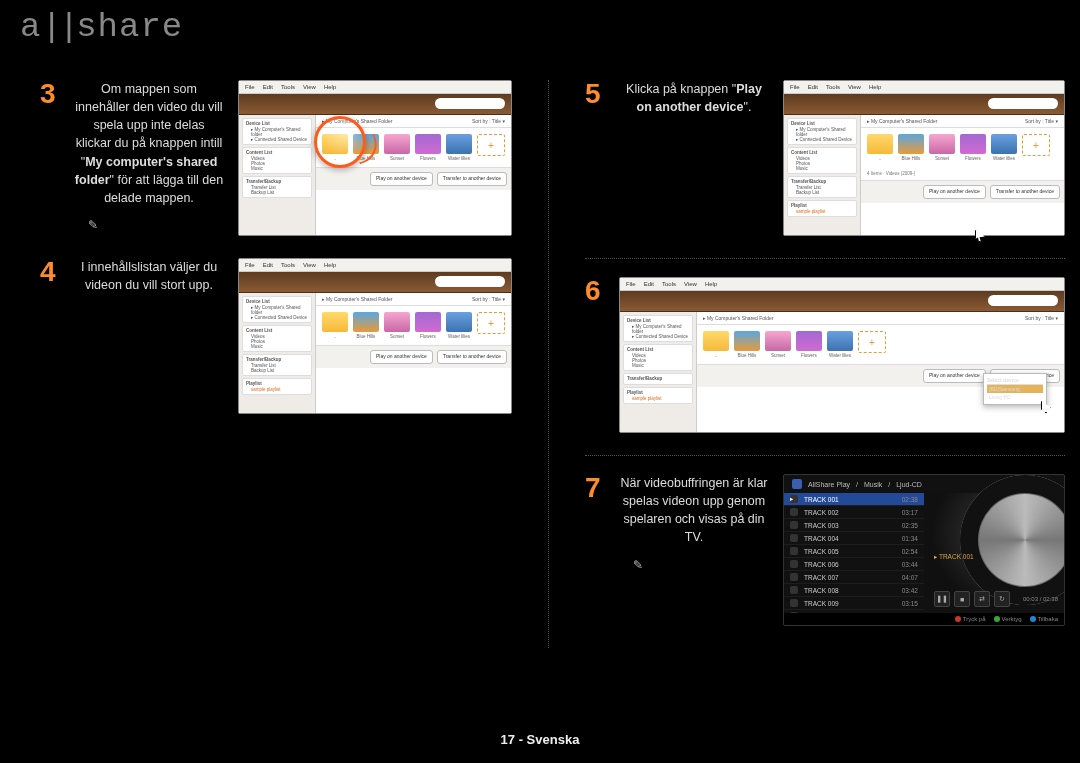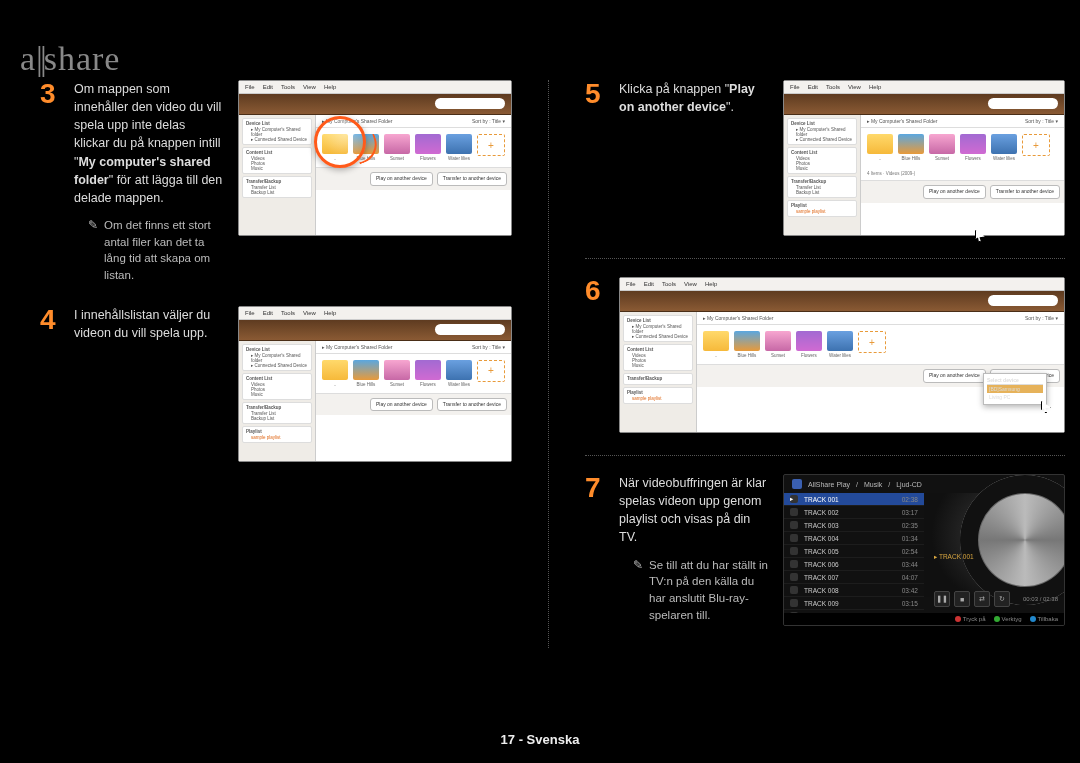--- a/index.html
+++ b/index.html
@@ -14,22 +14,21 @@
     position: relative;
   }
   .logo {
     position: absolute;
     top: 8px;
     left: 20px;
     font-size: 34px;
     font-weight: 300;
     letter-spacing: 1px;
     color: #888;
-    font-family: Liberation Serif, serif;
-    margin-top: 32px;
+    font-family: Liberation Mono, monospace;
   }
   .logo .bars {
     letter-spacing: -3px;
     font-weight: 400;
   }
   .page {
     position: absolute;
     top: 80px;
     left: 40px;
     right: 40px;
@@ -56,20 +55,21 @@
     flex: 1;
     display: flex;
     gap: 14px;
   }
   .step-text {
     font-size: 12.5px;
     line-height: 1.45;
     color: #ddd;
     width: 150px;
     flex-shrink: 0;
+    text-align: center;
   }
   .step-text b { font-weight: bold; }
   .note {
     display: flex;
     gap: 6px;
     font-size: 11.5px;
     color: #bbb;
     margin-top: 10px;
     padding-left: 14px;
   }
@@ -328,21 +328,20 @@
 
     <div class="col">
 
       <div class="step">
         <div class="step-num">3</div>
         <div class="step-body">
           <div class="step-text">
             <span>Om mappen som innehåller den video du vill spela upp inte delas klickar du på knappen intill "</span><b>My computer's shared folder</b><span>" för att lägga till den delade mappen.</span>
             <div class="note">
               <span class="note-ic">✎</span>
-              <span>Om det finns ett stort antal filer kan det ta lång tid att skapa om listan.</span>
             </div>
           </div>
           <div class="thumb" style="position:relative">
 
             <div class="app">
               <div class="app-menu">
                 <span>File</span>
                 <span>Edit</span>
                 <span>Tools</span>
                 <span>View</span>
@@ -408,21 +407,21 @@
               </div>
             </div>
             <div class="callout" style="left:76px;top:36px"></div>
           </div>
         </div>
       </div>
 
       <div class="step">
         <div class="step-num">4</div>
         <div class="step-body">
-          <div class="step-text">I innehållslistan väljer du videon du vill spela upp.</div>
+          <div class="step-text">I innehållslistan väljer du videon du vill stort upp.</div>
           <div class="thumb">
             <div class="app">
               <div class="app-menu">
                 <span>File</span>
                 <span>Edit</span>
                 <span>Tools</span>
                 <span>View</span>
                 <span>Help</span>
               </div>
               <div class="app-header">
@@ -669,24 +668,23 @@
           </div>
         </div>
       </div>
 
       <hr class="divider-h">
 
       <div class="step">
         <div class="step-num">7</div>
         <div class="step-body">
           <div class="step-text">
-            <span>När videobuffringen är klar spelas videon upp genom playlist och visas på din TV.</span>
+            <span>När videobuffringen är klar spelas videon upp genom spelaren och visas på din TV.</span>
             <div class="note">
               <span class="note-ic">✎</span>
-              <span>Se till att du har ställt in TV:n på den källa du har anslutit Blu-ray-spelaren till.</span>
             </div>
           </div>
           <div class="thumb">
             <div class="tv">
               <div class="tv-top">
                 <div class="ic"></div>
                 <span>AllShare Play</span>
                 <span>/</span>
                 <span>Musik</span>
                 <span>/</span>

